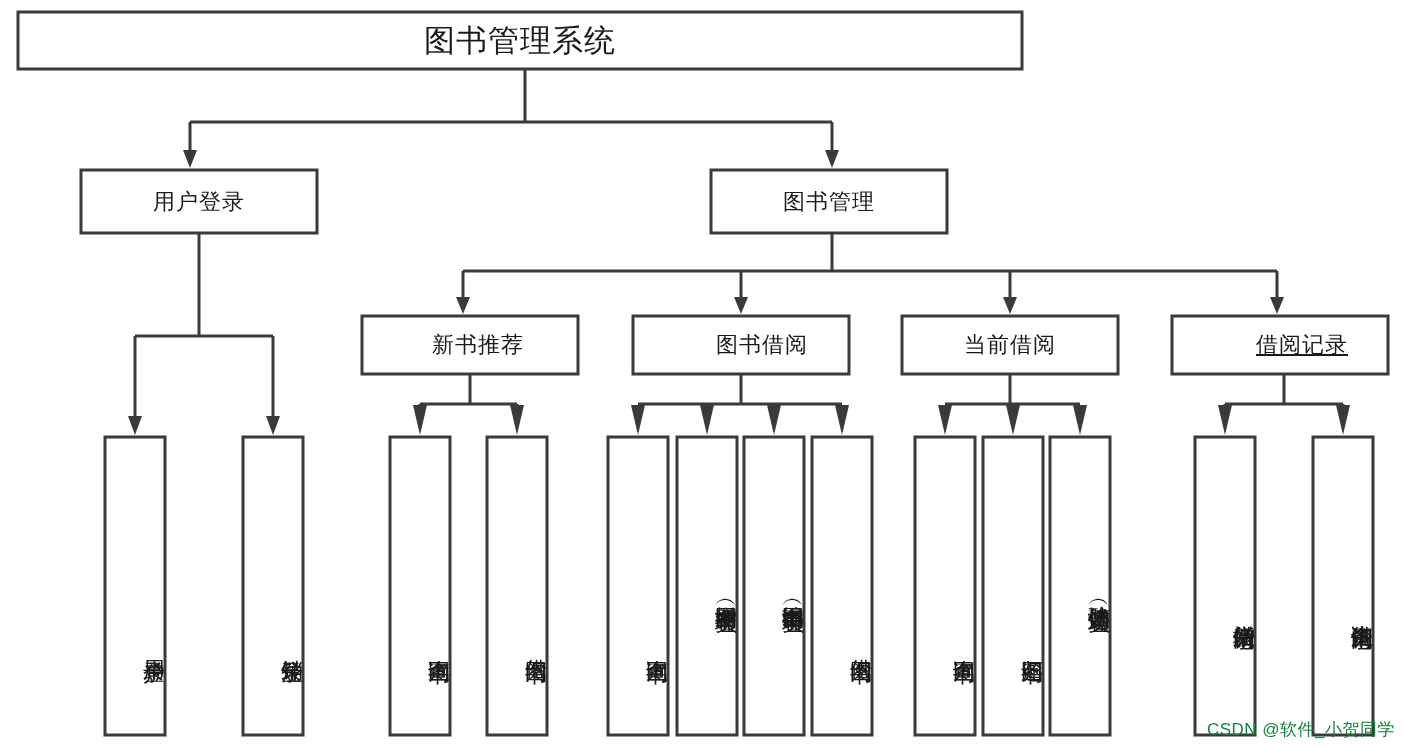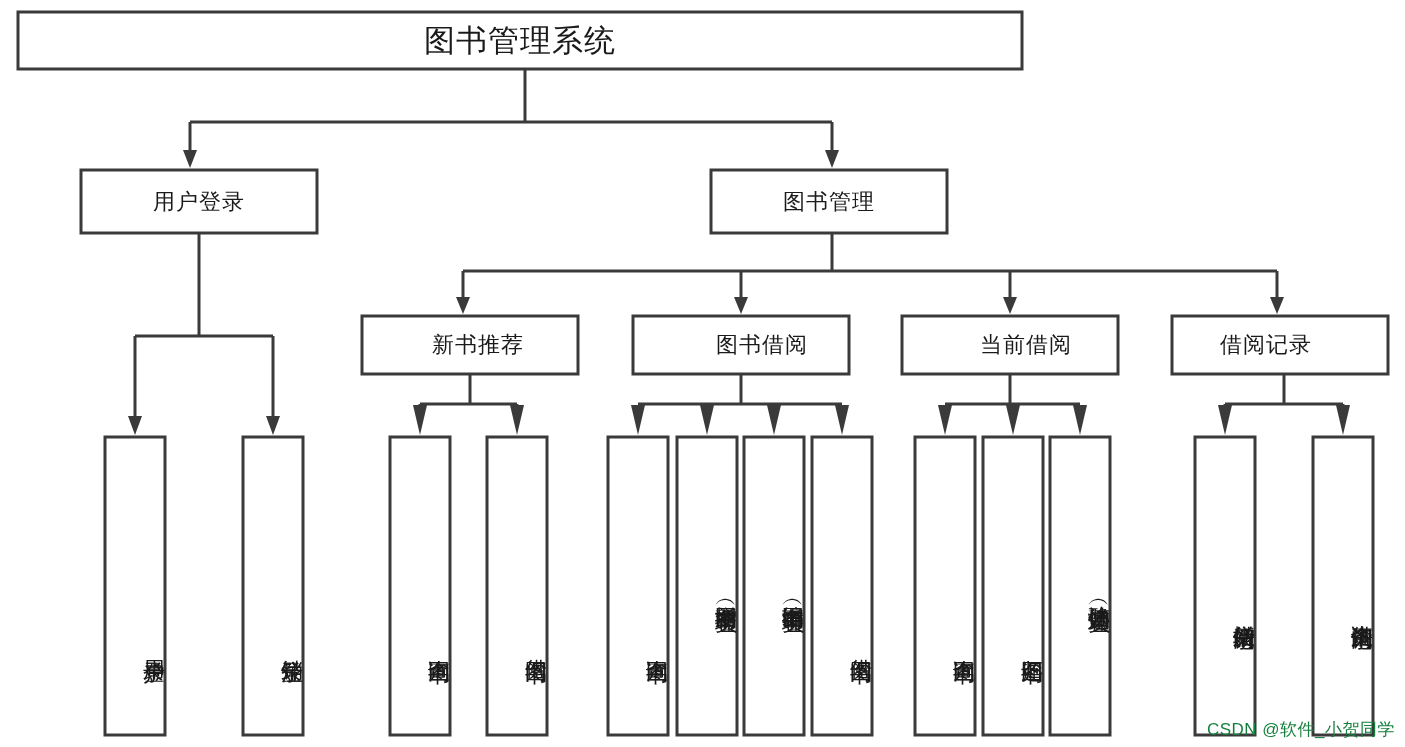--- a/index.html
+++ b/index.html
@@ -211,22 +211,22 @@
     <rect class="node-box" x="1313" y="437" width="60" height="298"></rect>
   </svg>
 
   <div class="root-label-wrap" style="left:18px; top:12px; width:1004px; height:57px;">图书管理系统</div>
 
   <div class="hlabel-wrap" style="left:81px; top:170px; width:236px; height:63px;">用户登录</div>
   <div class="hlabel-wrap" style="left:711px; top:170px; width:236px; height:63px;">图书管理</div>
 
   <div class="hlabel-wrap" style="left:362px; top:316px; width:216px; height:58px;margin-left:8px;">新书推荐</div>
   <div class="hlabel-wrap" style="left:633px; top:316px; width:216px; height:58px;margin-left:21px;">图书借阅</div>
-  <div class="hlabel-wrap" style="left:902px; top:316px; width:216px; height:58px;padding-left:16px;">当前借阅</div>
-  <div class="hlabel-wrap" style="left:1172px; top:316px; width:188px; height:58px;">借阅记录</div>
+  <div class="hlabel-wrap" style="left:902px; top:316px; width:216px; height:58px;">当前借阅</div>
+  <div class="hlabel-wrap" style="left:1208px; top:316px; width:188px; height:58px;text-decoration:underline;">借阅记录</div>
 
   <div class="vlabel-wrap" style="left:105px; top:437px; width:60px; height:298px; padding-top:58px;">用户登录</div>
   <div class="vlabel-wrap" style="left:243px; top:437px; width:60px; height:298px; padding-top:58px;">注销登录</div>
   <div class="vlabel-wrap" style="left:390px; top:437px; width:60px; height:298px; padding-top:58px;">查询图书</div>
   <div class="vlabel-wrap" style="left:487px; top:437px; width:60px; height:298px; padding-top:58px;">借阅图书</div>
   <div class="vlabel-wrap" style="left:608px; top:437px; width:60px; height:298px; padding-top:58px;">查询图书</div>
   <div class="vlabel-wrap" style="left:677px; top:437px; width:60px; height:298px; padding-top:6px;">新增图书（管理员）</div>
   <div class="vlabel-wrap" style="left:744px; top:437px; width:60px; height:298px; padding-top:6px;">编辑图书（管理员）</div>
   <div class="vlabel-wrap" style="left:812px; top:437px; width:60px; height:298px; padding-top:58px;">借阅图书</div>
   <div class="vlabel-wrap" style="left:915px; top:437px; width:60px; height:298px; padding-top:58px;">查询图书</div>

